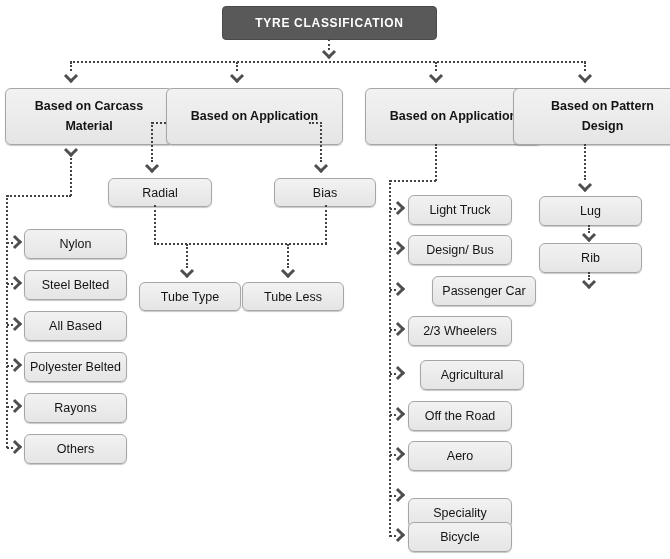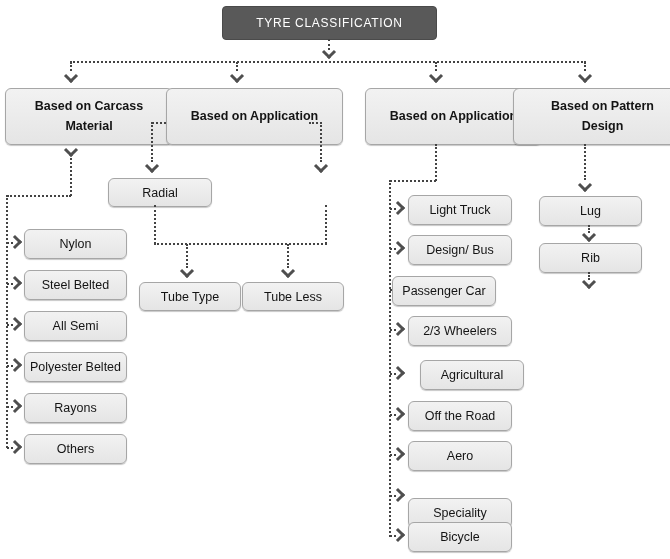--- a/index.html
+++ b/index.html
@@ -3,21 +3,21 @@
 <meta charset="utf-8">
 <style>
   html,body{margin:0;padding:0;background:#fff;}
   .canvas{
     position:relative;width:670px;height:559px;background:#ffffff;
     font-family:"Liberation Sans",sans-serif;overflow:hidden;
   }
   .title-box{
     position:absolute;left:222px;top:6px;width:213px;height:32px;
     background:#595959;border:1px solid #4a4a4a;border-radius:4px;
-    color:#ffffff;font-weight:normal;font-size:12px;letter-spacing:.7px;
+    color:#ffffff;font-weight:bold;font-size:12px;letter-spacing:.7px;
     display:flex;align-items:center;justify-content:center;
   }
   .node{
     position:absolute;background:linear-gradient(180deg,#f2f2f2,#e5e5e5);
     border:1px solid #a6a6a6;border-radius:6px;
     display:flex;align-items:center;justify-content:center;
     font-size:12.5px;color:#141414;text-align:center;
     box-shadow:0 1px 1px rgba(0,0,0,.22);white-space:nowrap;
   }
   .hdr{font-weight:bold;line-height:1.55;padding:0 16px;white-space:normal;}
@@ -61,21 +61,21 @@
   <div class="line h" style="left:7px;top:242px;width:6px"></div>
   <div class="chev right" style="left:10px;top:237px"></div>
   <div class="node" style="left:24px;top:229px;width:101px;height:28px">Nylon</div>
 
   <div class="line h" style="left:7px;top:283px;width:6px"></div>
   <div class="chev right" style="left:10px;top:278px"></div>
   <div class="node" style="left:24px;top:270px;width:101px;height:28px">Steel Belted</div>
 
   <div class="line h" style="left:7px;top:324px;width:6px"></div>
   <div class="chev right" style="left:10px;top:319px"></div>
-  <div class="node" style="left:24px;top:311px;width:101px;height:28px">All Semi</div>
+  <div class="node" style="left:24px;top:311px;width:101px;height:28px">All Based</div>
 
   <div class="line h" style="left:7px;top:365px;width:6px"></div>
   <div class="chev right" style="left:10px;top:360px"></div>
   <div class="node" style="left:24px;top:352px;width:101px;height:28px">Polyester Belted</div>
 
   <div class="line h" style="left:7px;top:406px;width:6px"></div>
   <div class="chev right" style="left:10px;top:401px"></div>
   <div class="node" style="left:24px;top:393px;width:101px;height:28px">Rayons</div>
 
   <div class="line h" style="left:7px;top:447px;width:6px"></div>
@@ -84,20 +84,21 @@
 
   <div class="line h" style="left:152px;top:122px;width:14px"></div>
   <div class="line v" style="left:151px;top:122px;height:40px"></div>
   <div class="chev down" style="left:147px;top:161px"></div>
 
   <div class="line h" style="left:309px;top:122px;width:13px"></div>
   <div class="line v" style="left:320px;top:122px;height:40px"></div>
   <div class="chev down" style="left:316px;top:161px"></div>
 
   <div class="node" style="left:108px;top:178px;width:102px;height:27px">Radial</div>
+  <div class="node" style="left:274px;top:178px;width:100px;height:27px">Bias</div>
 
   <div class="line v" style="left:154px;top:205px;height:39px"></div>
   <div class="line v" style="left:325px;top:205px;height:39px"></div>
   <div class="line h" style="left:154px;top:243px;width:173px"></div>
 
   <div class="line v" style="left:186px;top:244px;height:24px"></div>
   <div class="chev down" style="left:182px;top:266px"></div>
   <div class="line v" style="left:287px;top:244px;height:24px"></div>
   <div class="chev down" style="left:283px;top:266px"></div>
 
@@ -111,21 +112,21 @@
   <div class="line h" style="left:390px;top:208px;width:6px"></div>
   <div class="chev right" style="left:393px;top:203px"></div>
   <div class="node" style="left:408px;top:195px;width:102px;height:28px">Light Truck</div>
 
   <div class="line h" style="left:390px;top:248px;width:6px"></div>
   <div class="chev right" style="left:393px;top:243px"></div>
   <div class="node" style="left:408px;top:235px;width:102px;height:28px">Design/ Bus</div>
 
   <div class="line h" style="left:390px;top:289px;width:6px"></div>
   <div class="chev right" style="left:393px;top:284px"></div>
-  <div class="node" style="left:392px;top:276px;width:102px;height:28px">Passenger Car</div>
+  <div class="node" style="left:432px;top:276px;width:102px;height:28px">Passenger Car</div>
 
   <div class="line h" style="left:390px;top:329px;width:6px"></div>
   <div class="chev right" style="left:393px;top:324px"></div>
   <div class="node" style="left:408px;top:316px;width:102px;height:28px">2/3 Wheelers</div>
 
   <div class="line h" style="left:390px;top:373px;width:6px"></div>
   <div class="chev right" style="left:393px;top:368px"></div>
   <div class="node" style="left:420px;top:360px;width:102px;height:28px">Agricultural</div>
 
   <div class="line h" style="left:390px;top:414px;width:6px"></div>

